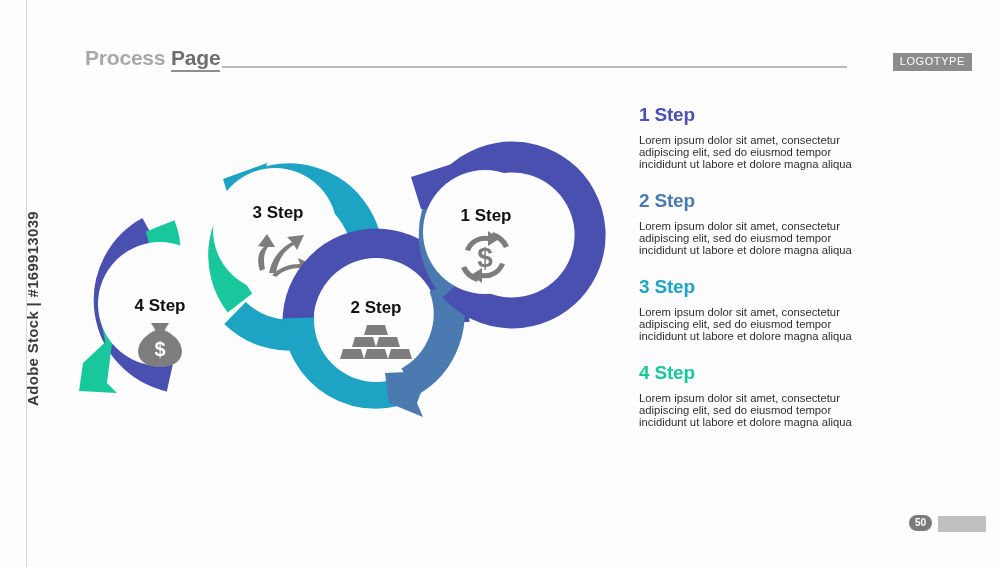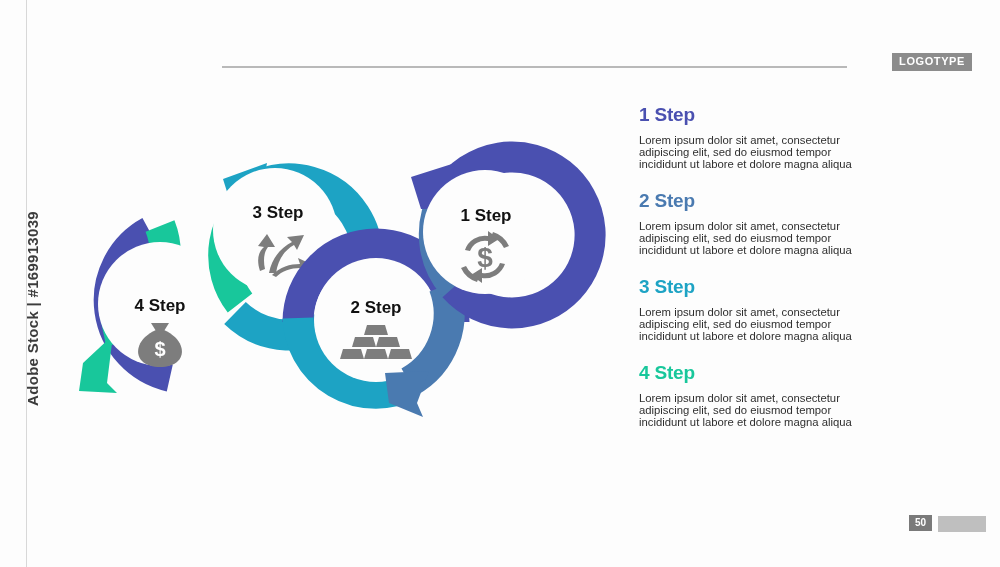--- a/index.html
+++ b/index.html
@@ -45,21 +45,21 @@
   #title .light { color: #a8a8a8; }
   #title .dark  { color: #6e6e6e; border-bottom: 2px solid #8f8f8f; padding-bottom: 1px; }
   #header-rule {
     position: absolute; left: 222px; top: 66px; width: 625px; height: 2px;
     background: #b9b9b9;
   }
   #logotype {
     position: absolute; right: 28px; top: 53px;
     background: #8c8c8c;
     color: #ffffff;
-    font-size: 11px; font-weight: bold; letter-spacing: 0.6px;
+    font-size: 11px; font-weight: normal; letter-spacing: 0.6px;
     padding: 3px 7px 4px 7px;
     line-height: 1;
   }
 
   
   #diagram { position: absolute; left: 55px; top: 135px; width: 540px; height: 300px; }
   #diagram svg { display: block; width: 540px; height: 300px; overflow: visible; }
   .ring-label {
     font-family: "Liberation Sans", sans-serif;
     font-size: 17px; font-weight: bold; fill: #111111;
@@ -77,36 +77,40 @@
   .step-body {
     font-size: 11.3px; line-height: 12px; color: #2f2f2f;
     width: 230px;
   }
 
   
   #pagenum {
     position: absolute; right: 68px; bottom: 36px;
     background: #7a7a7a; color: #ffffff;
     font-size: 10px; font-weight: bold;
-    padding: 3px 6px; line-height: 1;
+    padding: 3px 6px; line-height: 1; border-radius: 8px;
   }
   #pagebar {
     position: absolute; right: 14px; bottom: 35px;
     width: 48px; height: 16px; background: #bfbfbf;
   }
 </style>
 </head>
 <body>
 
 <div id="page">
 
   <div id="wm-rule"></div>
   <div id="watermark">Adobe Stock | #169913039</div>
 
   <div id="header">
+    <div id="title">
+      <span class="light">Process</span>
+      <span class="dark">Page</span>
+    </div>
     <div id="header-rule"></div>
     <div id="logotype">LOGOTYPE</div>
   </div>
 
   <div id="diagram">
     <svg viewBox="0 0 540 300">
       <defs>
         <marker id="m" markerWidth="4" markerHeight="4"></marker>
       </defs>
 

